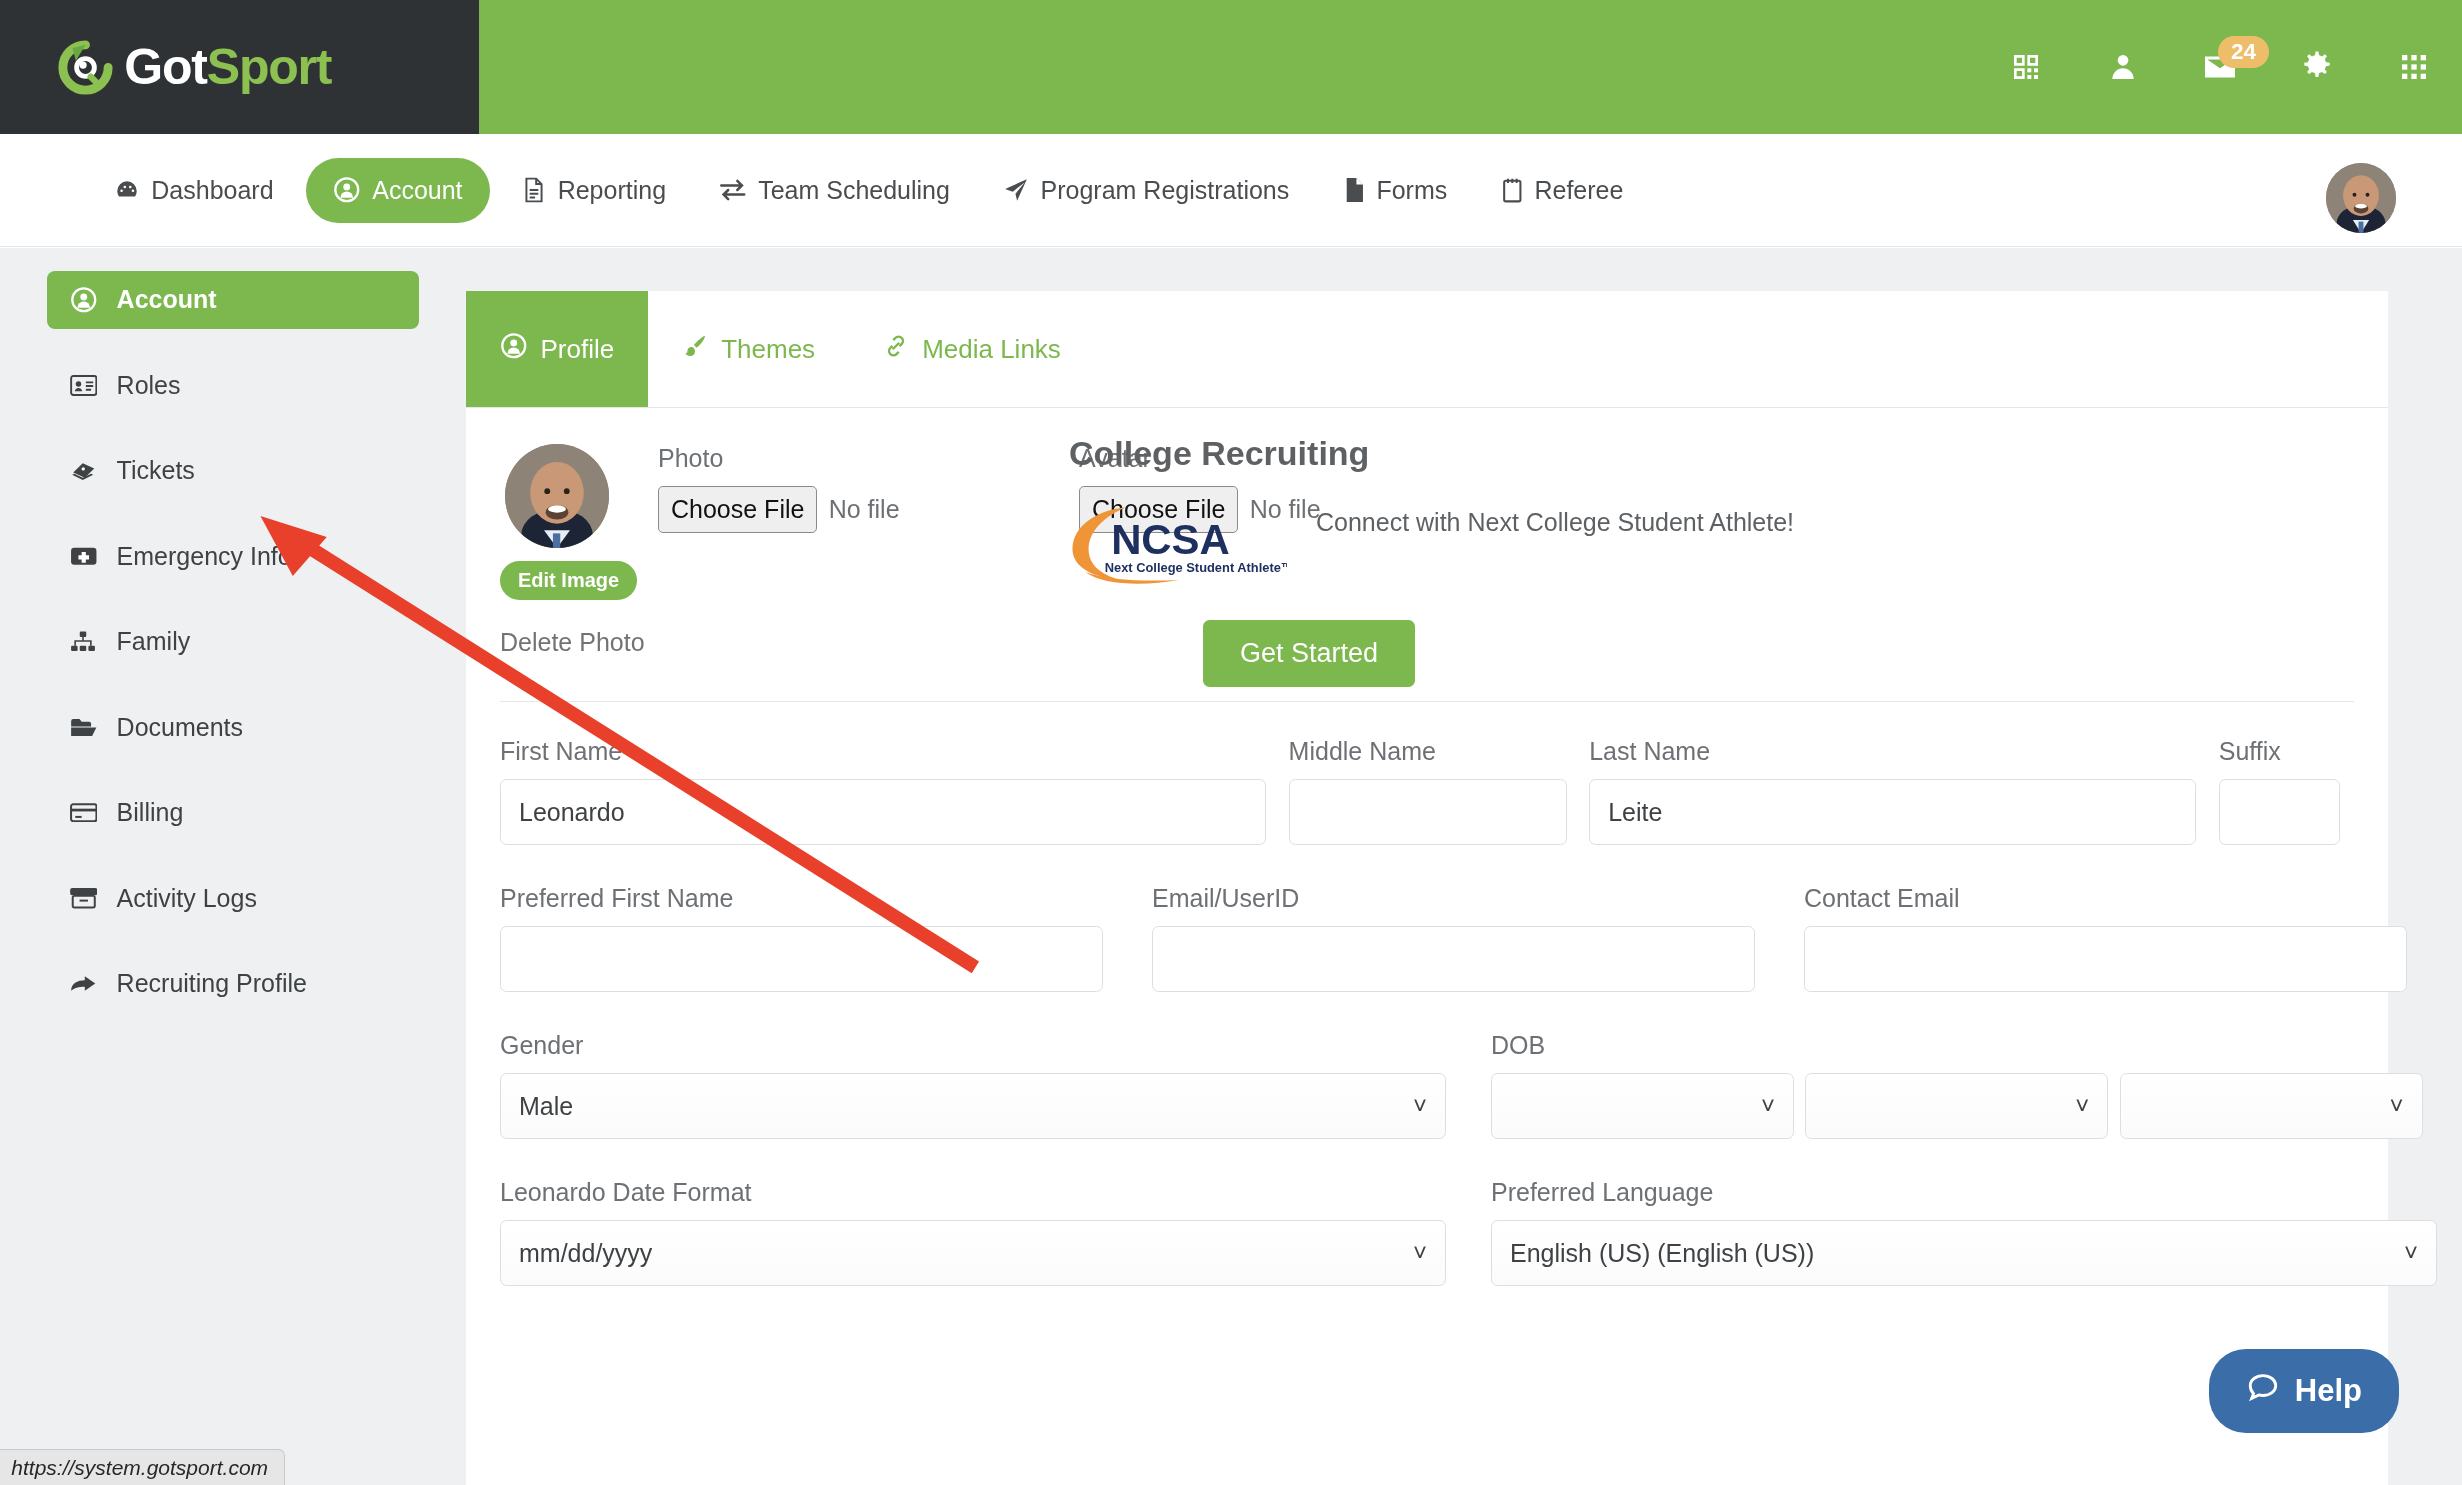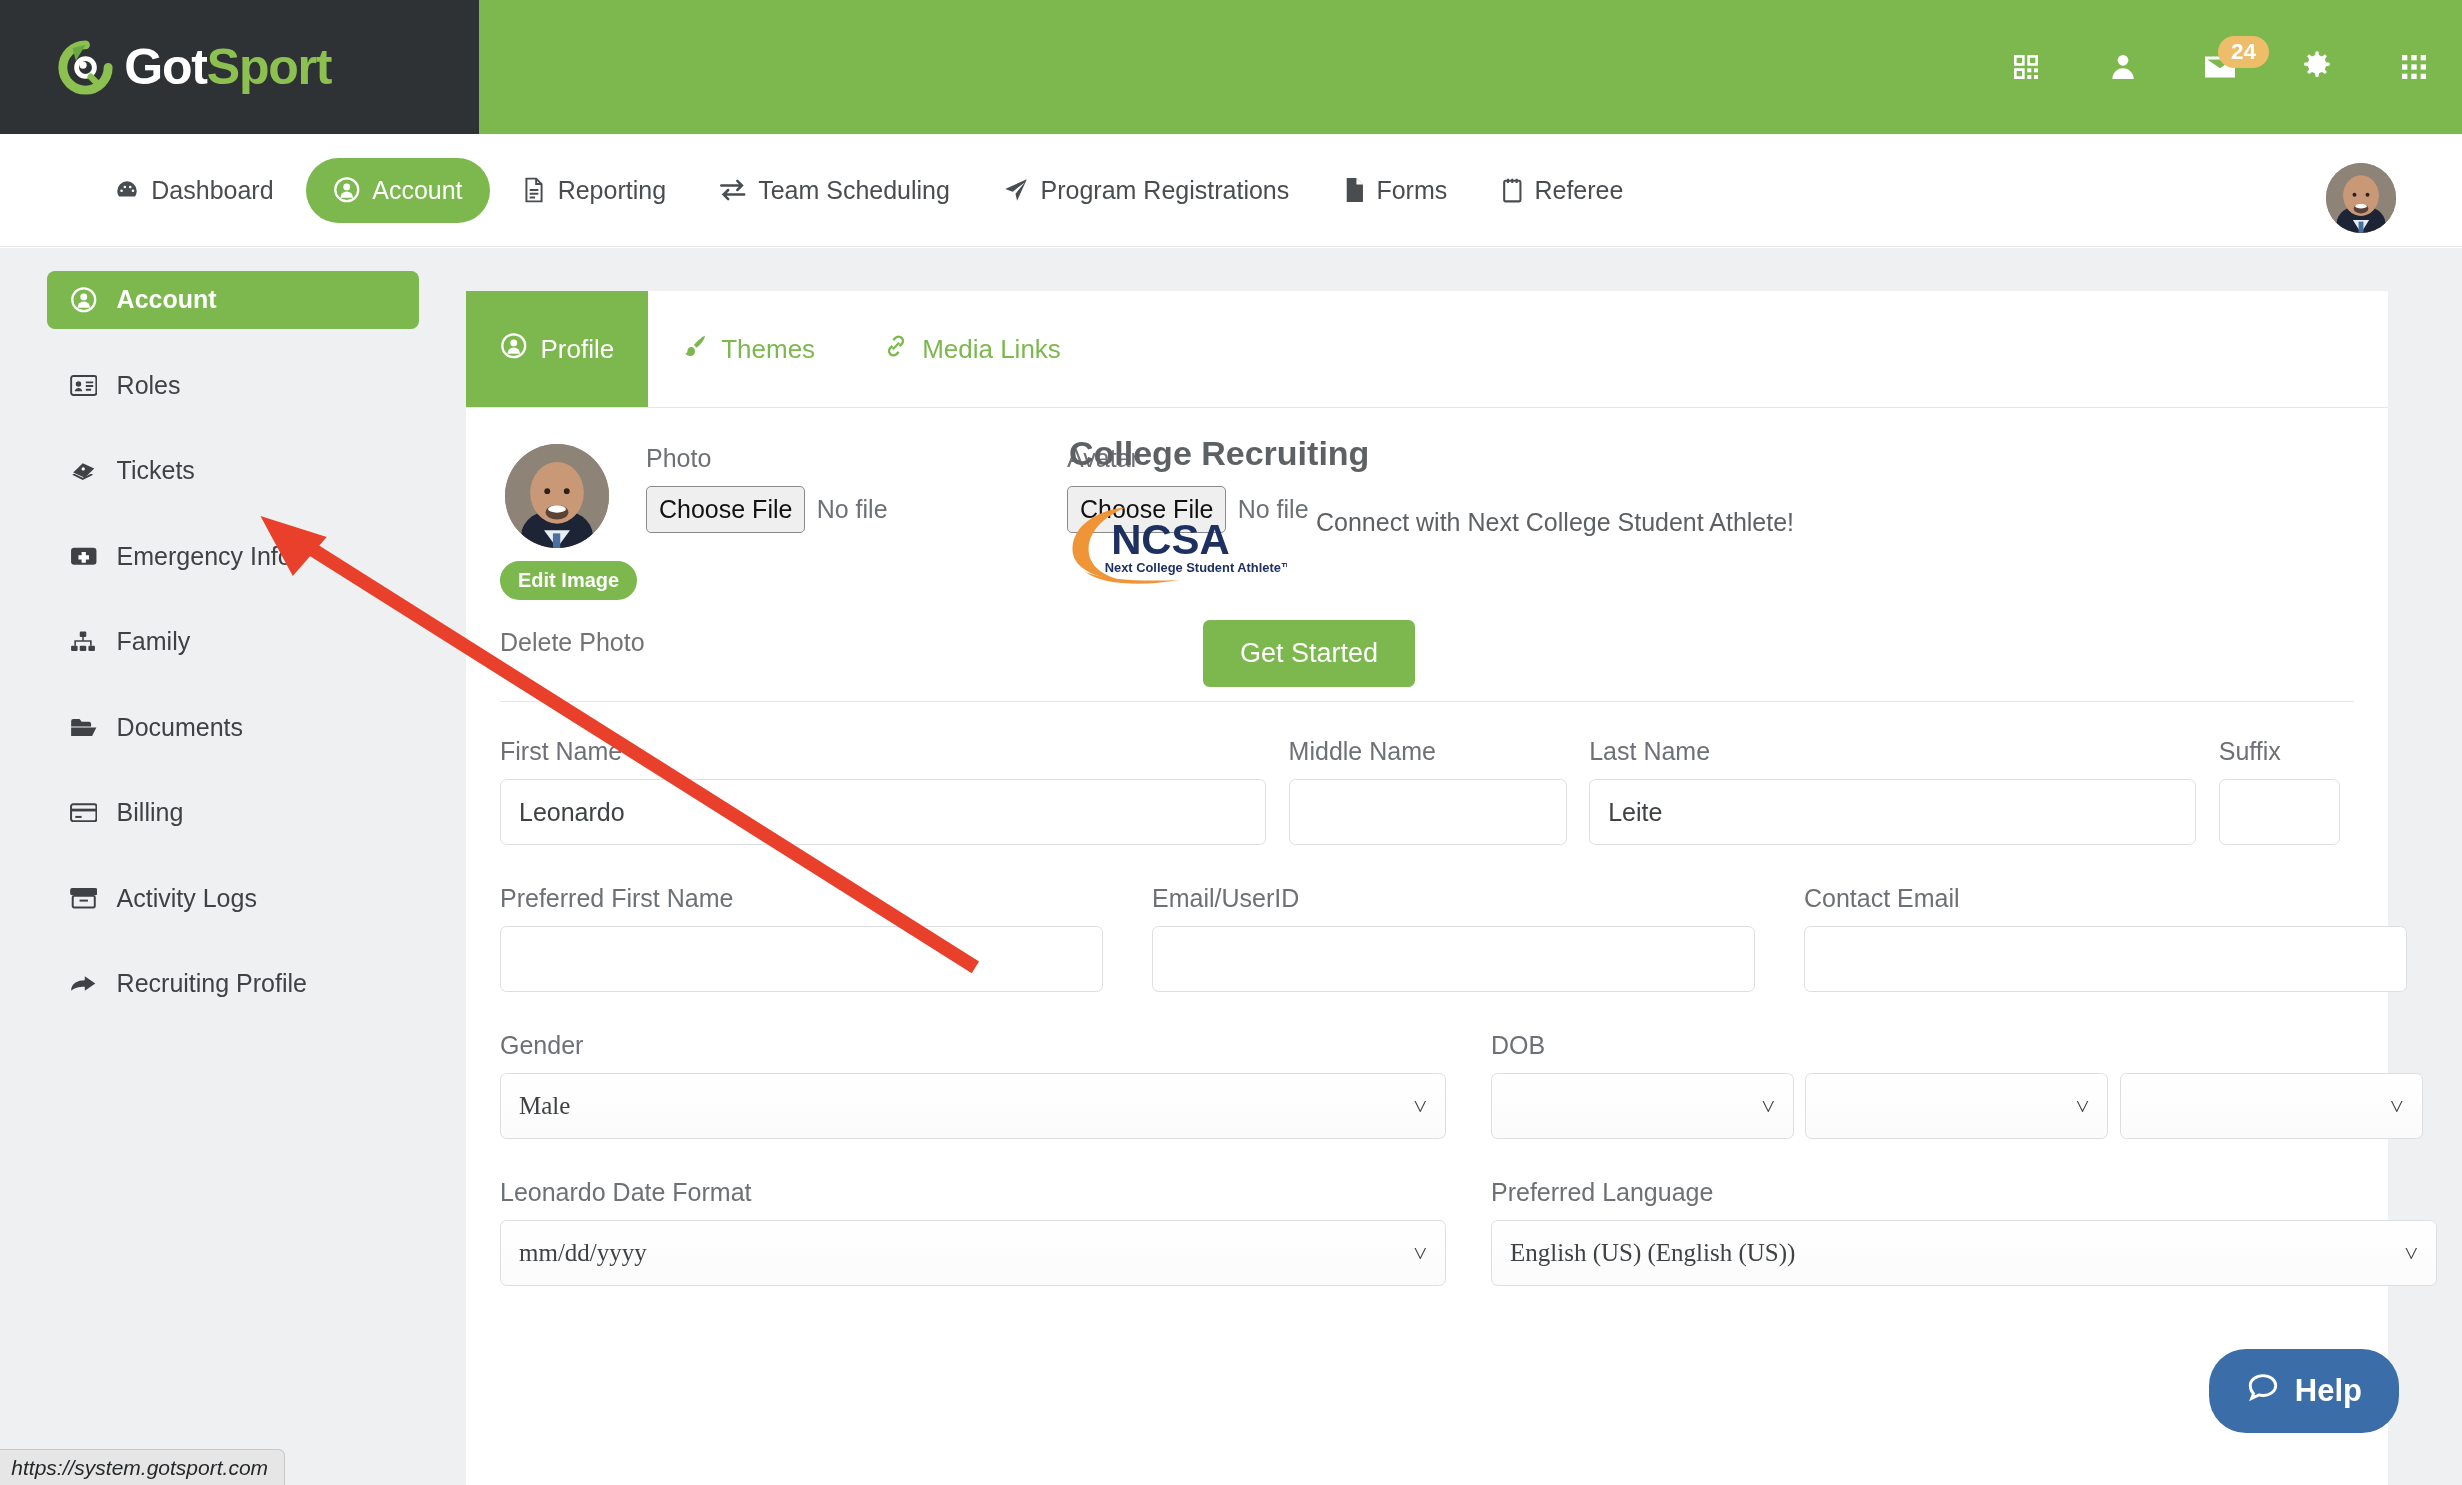--- a/index.html
+++ b/index.html
@@ -83,21 +83,21 @@
   .divider { height:0.8px; background:#e4e6e8; margin:44px 0 0 0; }
 
   
   .formrow { display:flex; margin-top:36px; }
   .fgroup { padding-right:22.6px; }
   .inp { height:66px; border:0.8px solid #dcdfe2; border-radius:6.5px; background:#fff;
          font-size:25px; color:#3f4244; display:flex; align-items:center; padding:0 18px; }
   .sel { height:66px; border:0.8px solid #dcdfe2; border-radius:6.5px;
          background:linear-gradient(180deg,#ffffff 0%,#fbfbfb 100%);
          font-size:25px; color:#3f4244; display:flex; align-items:center;
-         justify-content:space-between; padding:0 18px;font-family:Liberation Serif, serif; }
+         justify-content:space-between; padding:0 18px; }
   .chev { font-size:24px; color:#3f4244; line-height:1; }
 
   .w-first  { width:766px; }
   .w-middle { width:278px; }
   .w-last   { width:607px; }
   .w-suffix { width:121px; }
   .w-pfn    { width:603px; }
   .w-email  { width:603px; }
   .w-cemail { width:603px; }
   .w-gender { width:946px; }
@@ -431,21 +431,21 @@
               <path d="M31 54a33 33 0 0166 0 33 33 0 00-66 0z" fill="#6e5342"></path>
               <ellipse cx="64" cy="84" rx="14" ry="9" fill="#5b4234"></ellipse>
               <ellipse cx="64" cy="80" rx="11" ry="4.5" fill="#ffffff"></ellipse>
               <circle cx="52" cy="58" r="3.6" fill="#2b2119"></circle>
               <circle cx="76" cy="58" r="3.6" fill="#2b2119"></circle>
             </svg>
           </div>
           <span class="edit-image">Edit Image</span>
         </div>
 
-        <div style="width:421px;">
+        <div style="width:421px;margin-left:12px;">
           <span class="field-label">Photo</span>
           <div class="filebtn-row">
             <span class="filebtn">Choose File</span>
             <span class="nofile">No file</span>
           </div>
         </div>
 
         <div style="width:421px;">
           <span class="field-label">Avatar</span>
           <div class="filebtn-row">

